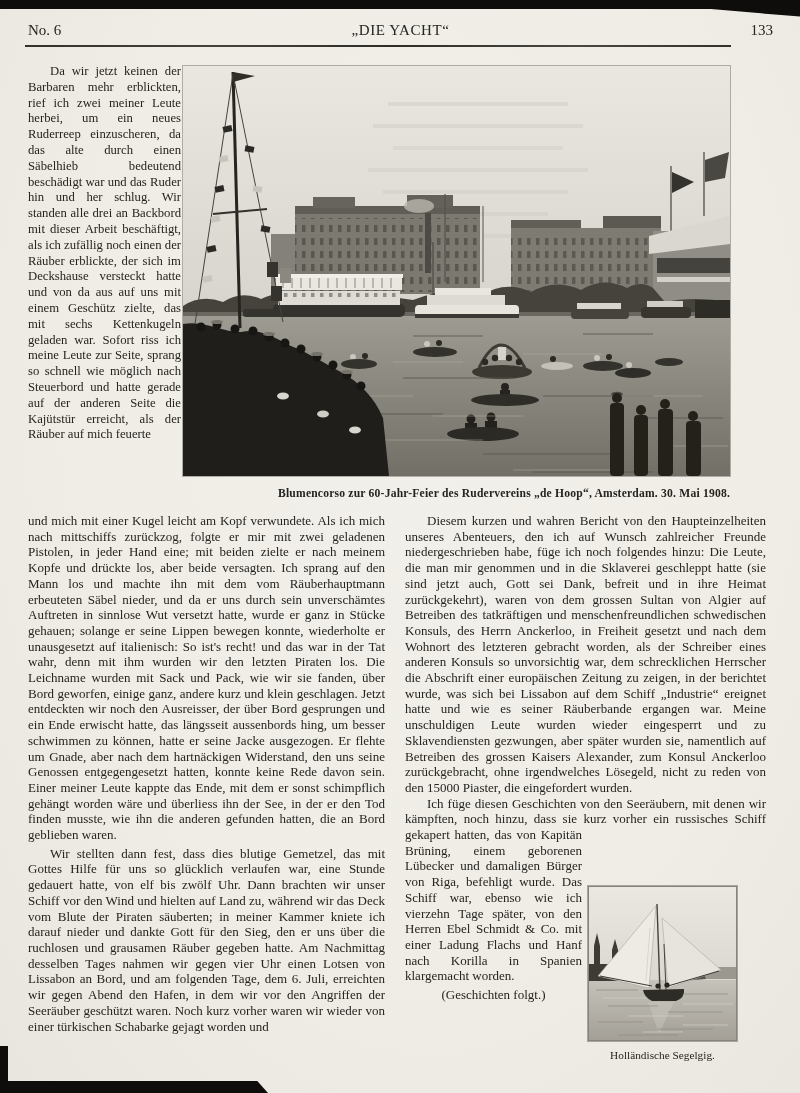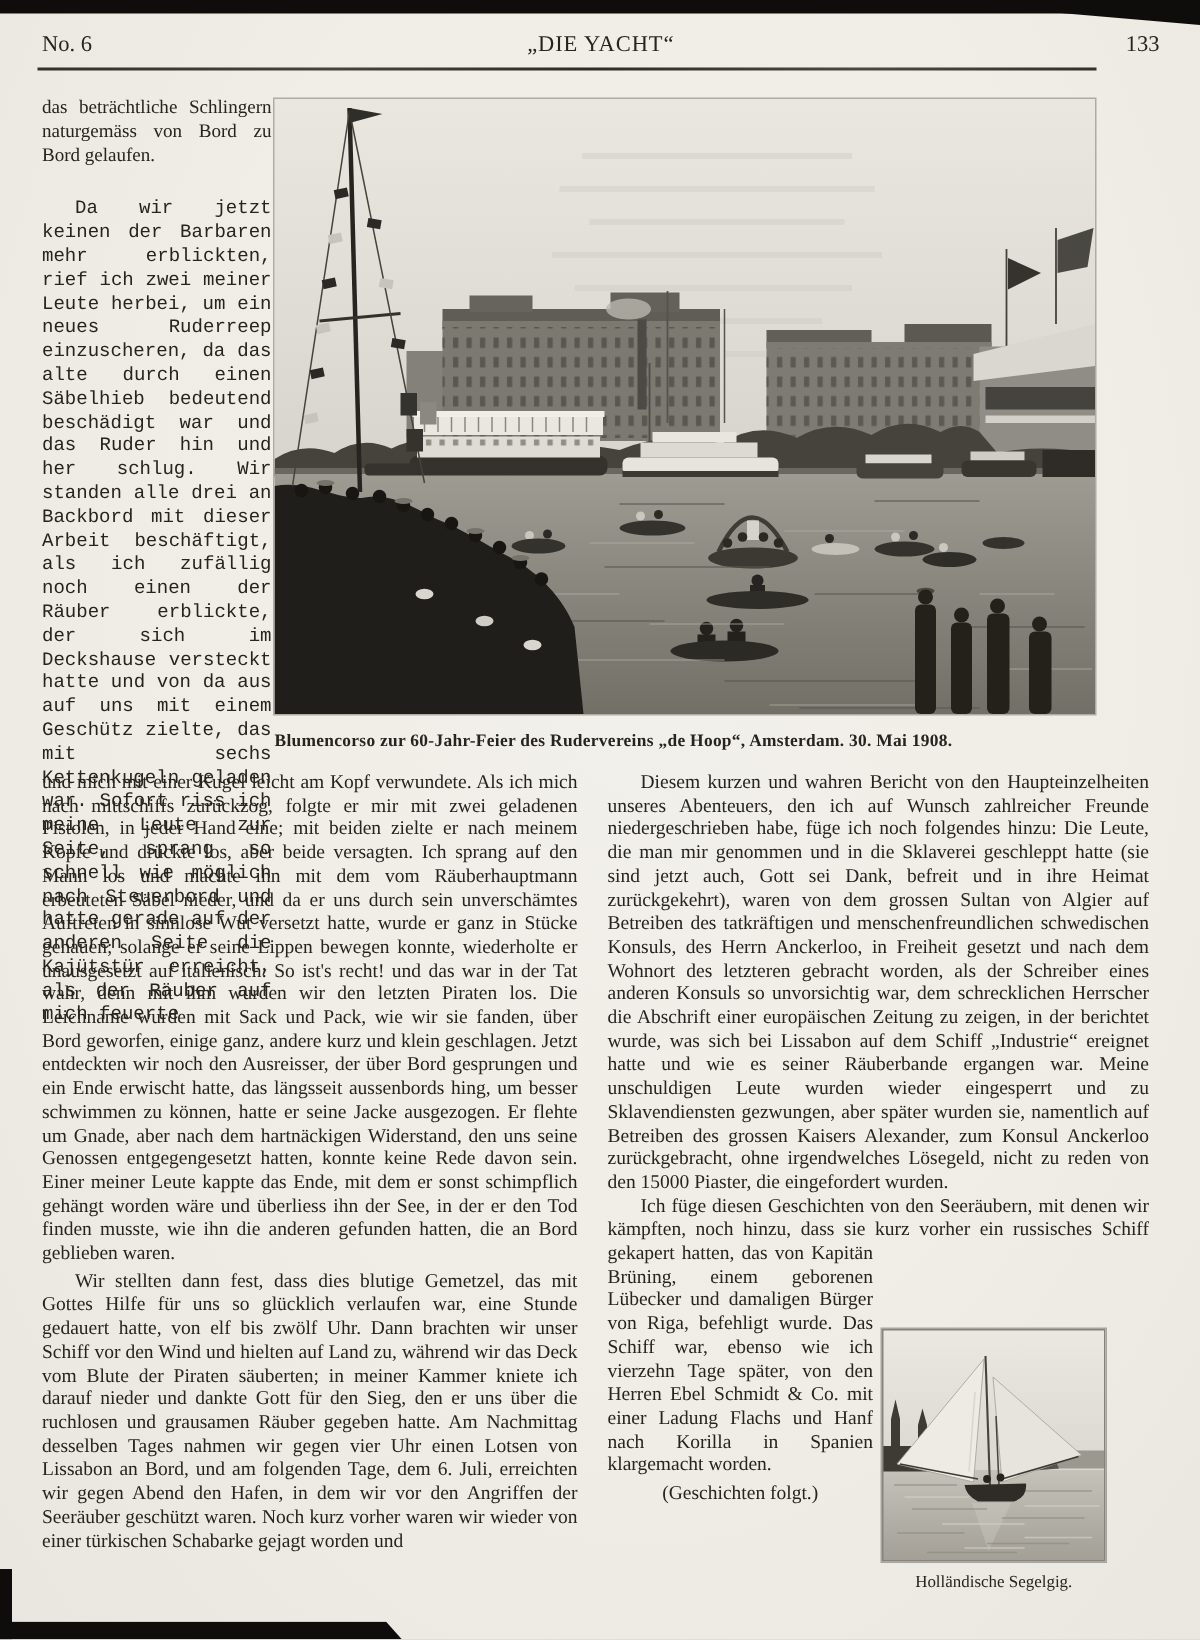--- a/index.html
+++ b/index.html
@@ -28,21 +28,21 @@
   .body-col{position:absolute;top:513px;font-size:13px;line-height:15.7px;}
   .body-col p + p{margin-top:3px;}
   .col-left{left:28px;width:357px;}
   .col-right{left:405px;width:361px;}
   .photo-wrap-spacer{float:right;width:184px;height:200px;
         shape-outside:polygon(0px 36px,184px 36px,184px 200px,0px 200px);}
   .continuation{text-align:center;margin-top:6px;}
   
   .main-photo{position:absolute;left:183px;top:66px;width:547px;height:410px;outline:1px solid rgba(120,118,110,.55);}
   .main-photo svg{display:block;}
-  .main-caption{position:absolute;left:183px;top:487px;width:547px;text-align:left;
+  .main-caption{position:absolute;left:183px;top:487px;width:547px;text-align:right;
         font-size:11.6px;font-weight:bold;letter-spacing:0.2px;}
   .small-photo{position:absolute;left:588px;top:886px;width:149px;height:155px;outline:1px solid rgba(120,118,110,.6);}
   .small-caption{position:absolute;left:570px;top:1049px;width:185px;text-align:center;
         font-size:11.3px;font-weight:normal;}
   
   .watermark{position:absolute;right:6px;top:1060px;font-family:"DejaVu Sans",sans-serif;
         font-weight:bold;font-size:19px;letter-spacing:0.4px;color:#edebe4;
         -webkit-text-stroke:1px #35332e;
         text-shadow:1px 1px 0 #5a584f,2px 2px 1px rgba(60,58,50,.55);}
 </style>
@@ -57,21 +57,20 @@
   <div class="scan-bottom-strip"></div>
 
   <div class="page-header">
     <span class="hdr-issue">No. 6</span>
     <span class="hdr-title">„DIE YACHT“</span>
     <span class="hdr-page">133</span>
   </div>
   <div class="header-rule"></div>
 
   <div class="intro-column">
-    <p>das beträchtliche Schlingern naturgemäss von Bord zu Bord gelaufen.</p>
     <p class="indent">Da wir jetzt keinen der Barbaren mehr erblickten, rief ich zwei meiner Leute herbei, um ein neues Ruderreep einzuscheren, da das alte durch einen Säbelhieb bedeutend beschädigt war und das Ruder hin und her schlug. Wir standen alle drei an Backbord mit dieser Arbeit beschäftigt, als ich zufällig noch einen der Räuber erblickte, der sich im Deckshause versteckt hatte und von da aus auf uns mit einem Geschütz zielte, das mit sechs Kettenkugeln geladen war. Sofort riss ich meine Leute zur Seite, sprang so schnell wie möglich nach Steuerbord und hatte gerade auf der anderen Seite die Kajütstür erreicht, als der Räuber auf mich feuerte</p>
   </div>
 
   <div class="main-photo">
     <svg viewBox="0 0 547 410" width="547" height="410" preserveAspectRatio="none" xmlns="http://www.w3.org/2000/svg">
       <defs>
         <linearGradient id="sky" x1="0" y1="0" x2="0" y2="1">
           <stop offset="0" stop-color="#e9e7e0"></stop>
             <stop offset="1" stop-color="#d6d4cc"></stop>
         </linearGradient>

